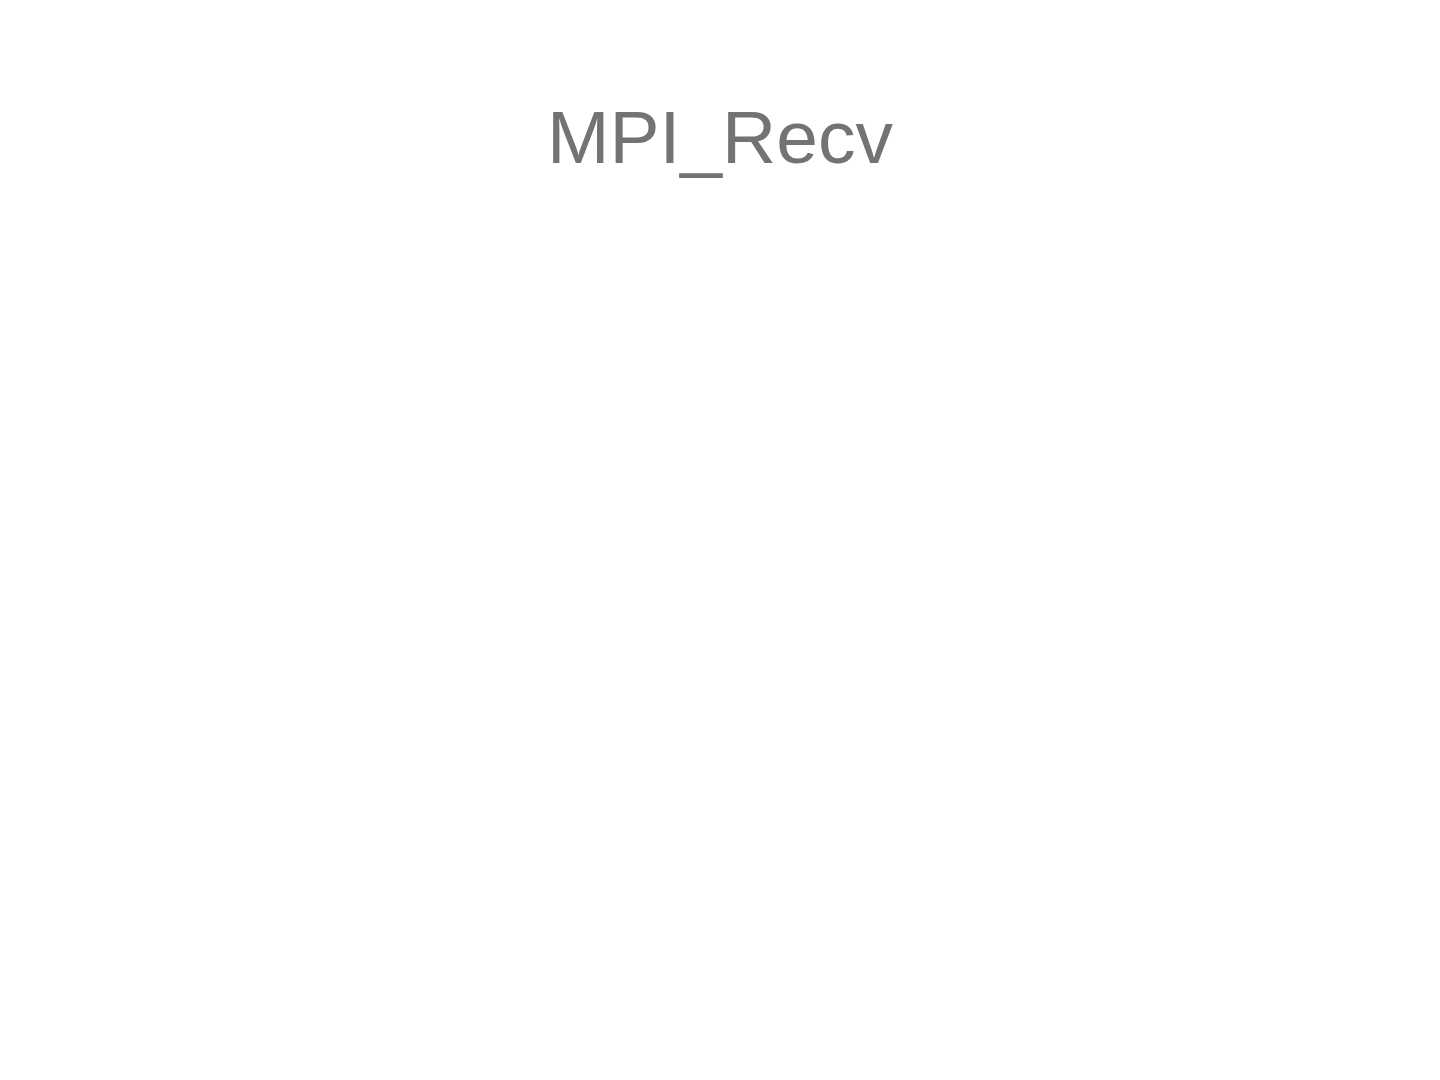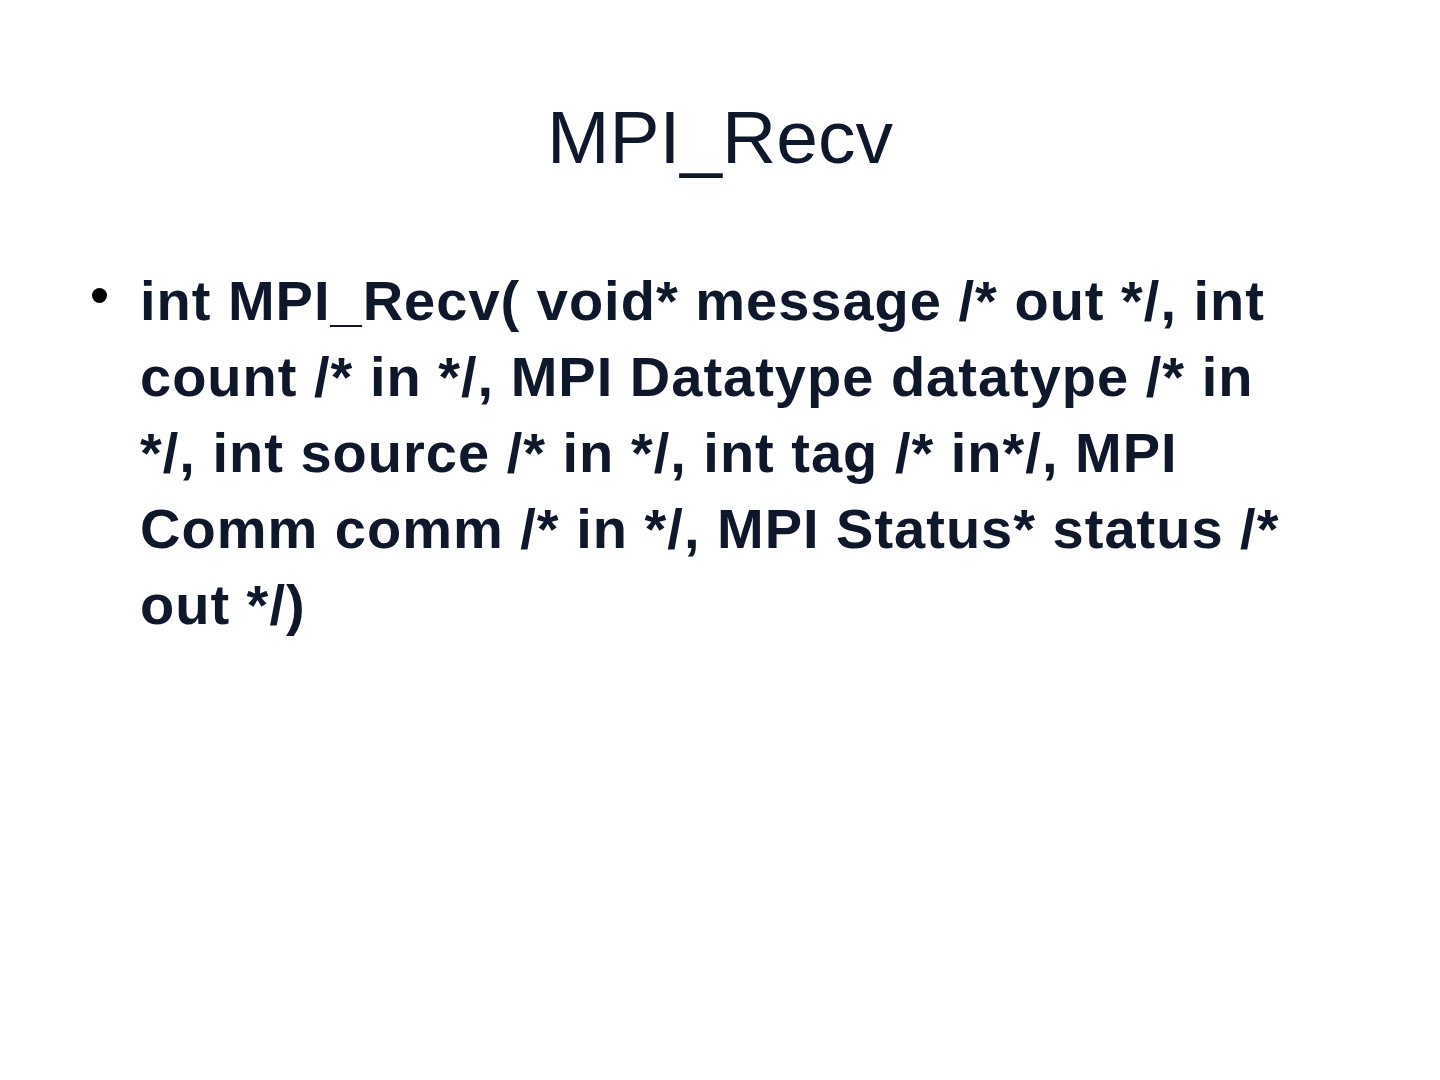--- a/index.html
+++ b/index.html
@@ -49,26 +49,16 @@
     font-size: 56px;
     font-weight: 700;
     line-height: 76px;
     letter-spacing: 1px;
     white-space: pre;
   }
 </style>
 </head>
 <body>
 
-<div class="slide" style="background: rgb(255, 255, 255); color: #0f172a;">
+<div class="slide" style="background: rgb(255, 255, 255); color: #737373;">
   <div class="slide-title">MPI_Recv</div>
 
-  <div class="slide-body">
-    <div class="bullet-row">
-      <span class="bullet-dot"></span>
-      <div class="bullet-text">int MPI_Recv( void* message /* out */, int
-count /* in */, MPI Datatype datatype /* in
-*/, int source /* in */, int tag /* in*/, MPI
-Comm comm /* in */, MPI Status* status /*
-out */)</div>
-    </div>
-  </div>
 </div>
 
 </body></html>

